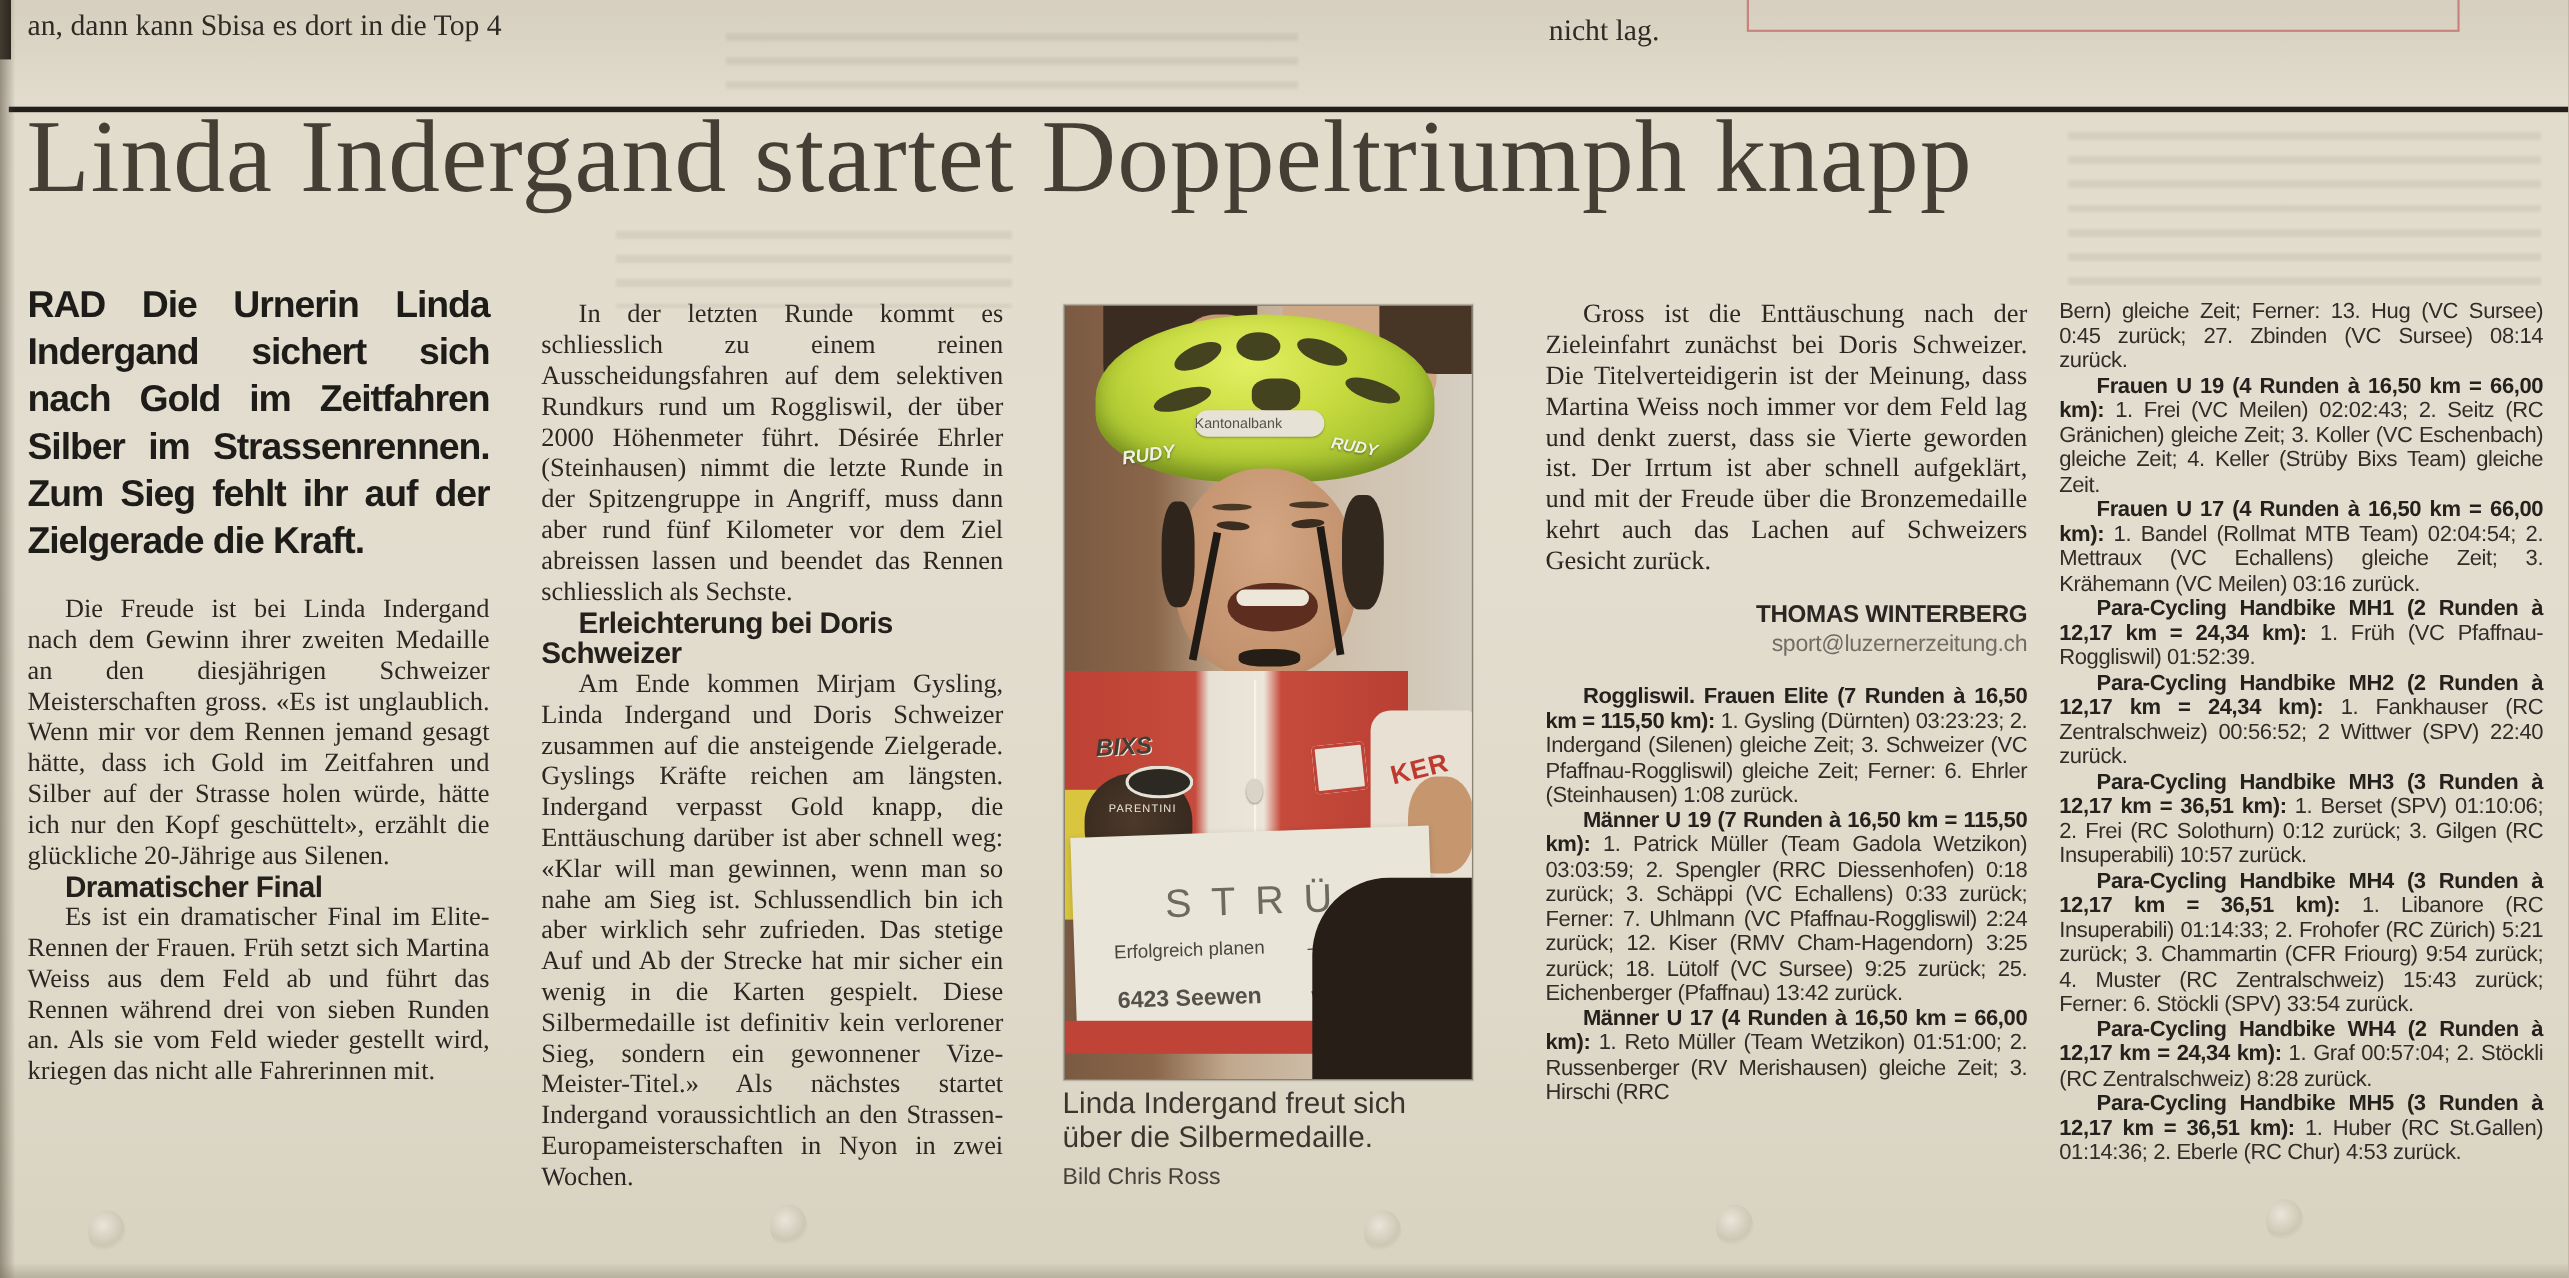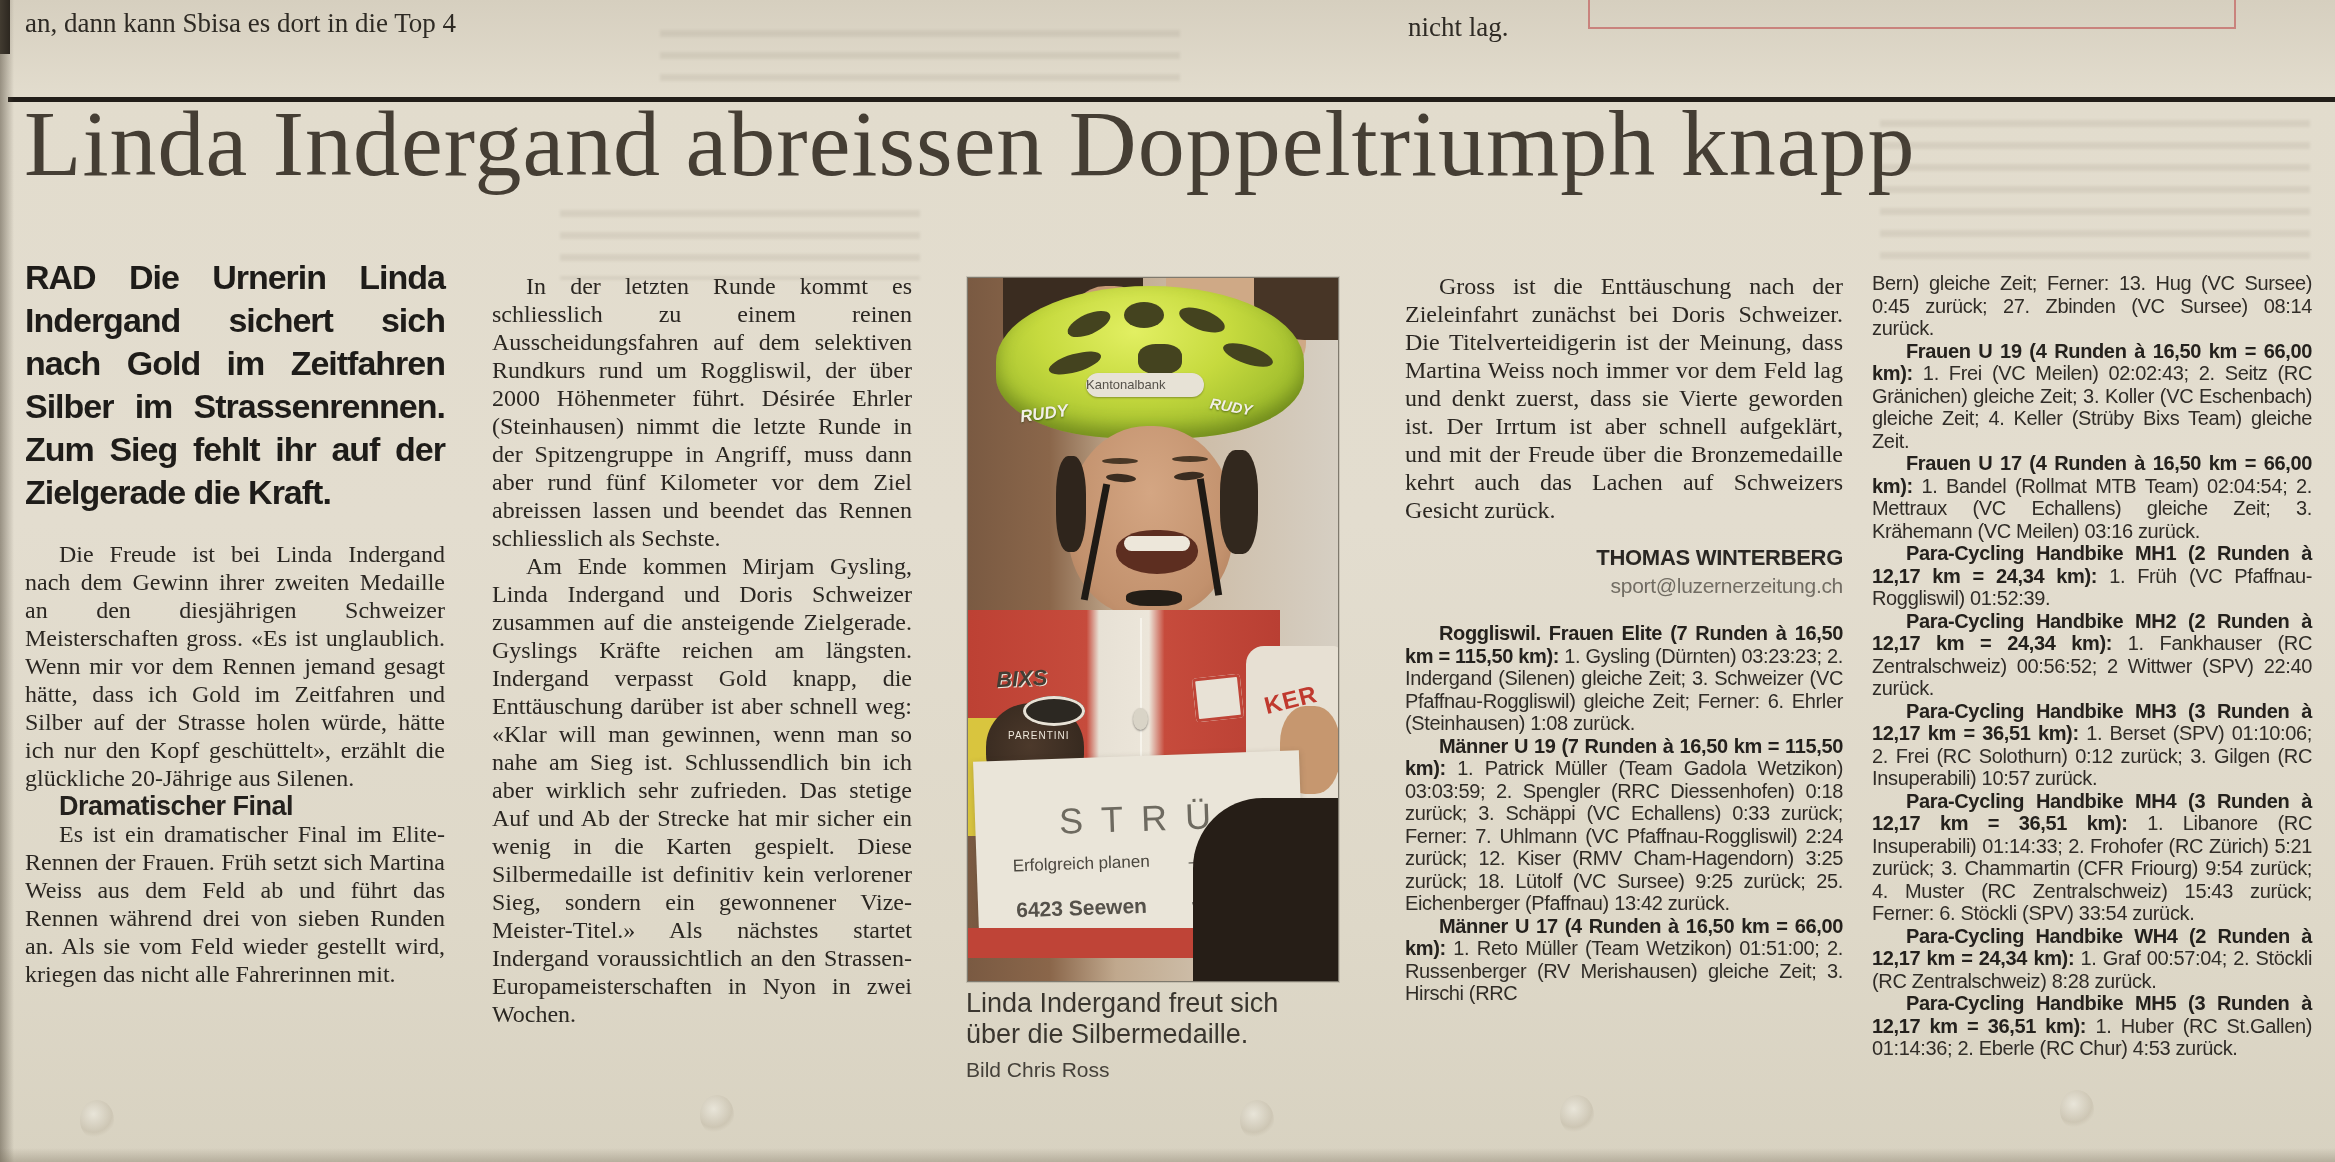--- a/index.html
+++ b/index.html
@@ -144,36 +144,37 @@
 <div class="page">
 
   <div class="corner-mark"></div>
 
   <div class="frag" style="left:25px;top:8px;">an, dann kann Sbisa es dort in die Top 4</div>
   <div class="frag" style="left:1408px;top:12px;">nicht lag.</div>
   <div class="redbox-frag"></div>
 
   <div class="top-rule"></div>
 
-  <div class="headline">Linda Indergand abreissen Doppeltriumph knapp</div>
+  <div class="headline">Linda Indergand startet Doppeltriumph knapp</div>
 
   <div class="lead">
     <span>RAD</span>
     <span> </span>
     <span>Die Urnerin Linda Indergand sichert sich nach Gold im Zeitfahren Silber im Strassenrennen. Zum Sieg fehlt ihr auf der Zielgerade die Kraft.</span>
   </div>
 
   <div class="bodycol col1-body">
     <p>Die Freude ist bei Linda Indergand nach dem Gewinn ihrer zweiten Medaille an den diesjährigen Schweizer Meisterschaften gross. «Es ist unglaublich. Wenn mir vor dem Rennen jemand gesagt hätte, dass ich Gold im Zeitfahren und Silber auf der Strasse holen würde, hätte ich nur den Kopf geschüttelt», erzählt die glückliche 20-Jährige aus Silenen.</p>
     <p class="subhead">Dramatischer Final</p>
     <p>Es ist ein dramatischer Final im Elite-Rennen der Frauen. Früh setzt sich Martina Weiss aus dem Feld ab und führt das Rennen während drei von sieben Runden an. Als sie vom Feld wieder gestellt wird, kriegen das nicht alle Fahrerinnen mit.</p>
   </div>
 
   <div class="bodycol col2-body">
     <p>In der letzten Runde kommt es schliesslich zu einem reinen Ausscheidungsfahren auf dem selektiven Rundkurs rund um Roggliswil, der über 2000 Höhenmeter führt. Désirée Ehrler (Steinhausen) nimmt die letzte Runde in der Spitzengruppe in Angriff, muss dann aber rund fünf Kilometer vor dem Ziel abreissen lassen und beendet das Rennen schliesslich als Sechste.</p>
+    <p class="subhead">Erleichterung bei Doris Schweizer</p>
     <p>Am Ende kommen Mirjam Gysling, Linda Indergand und Doris Schweizer zusammen auf die ansteigende Zielgerade. Gyslings Kräfte reichen am längsten. Indergand verpasst Gold knapp, die Enttäuschung darüber ist aber schnell weg: «Klar will man gewinnen, wenn man so nahe am Sieg ist. Schlussendlich bin ich aber wirklich sehr zufrieden. Das stetige Auf und Ab der Strecke hat mir sicher ein wenig in die Karten gespielt. Diese Silbermedaille ist definitiv kein verlorener Sieg, sondern ein gewonnener Vize-Meister-Titel.» Als nächstes startet Indergand voraussichtlich an den Strassen-Europameisterschaften in Nyon in zwei Wochen.</p>
   </div>
 
   <div class="photo">
     <div class="ph p-hair-l"></div>
     <div class="ph p-face-l"></div>
     <div class="ph p-head-r"></div>
     <div class="ph p-hair-r"></div>
     <div class="ph helmet">
       <div class="vent v1"></div>

